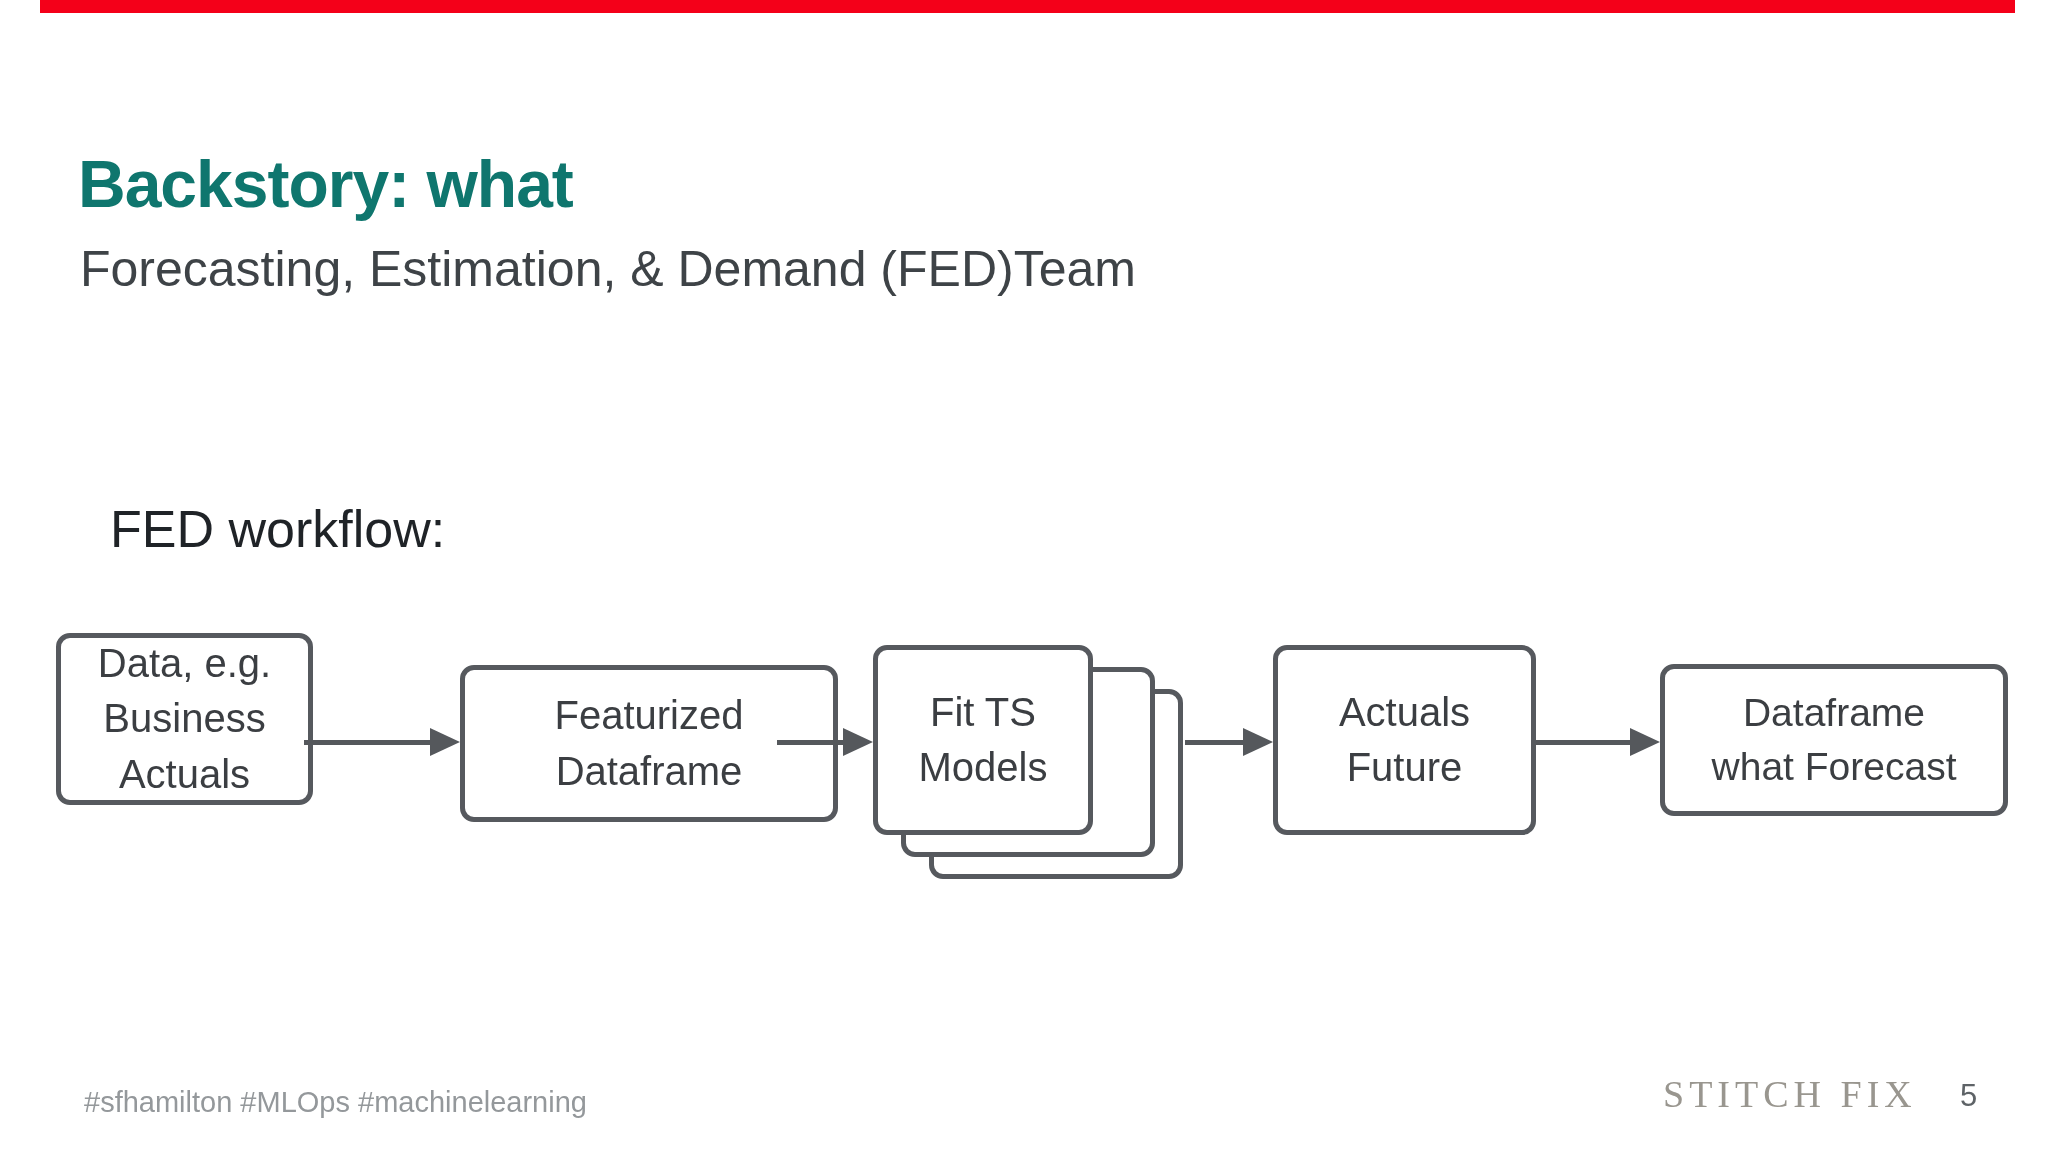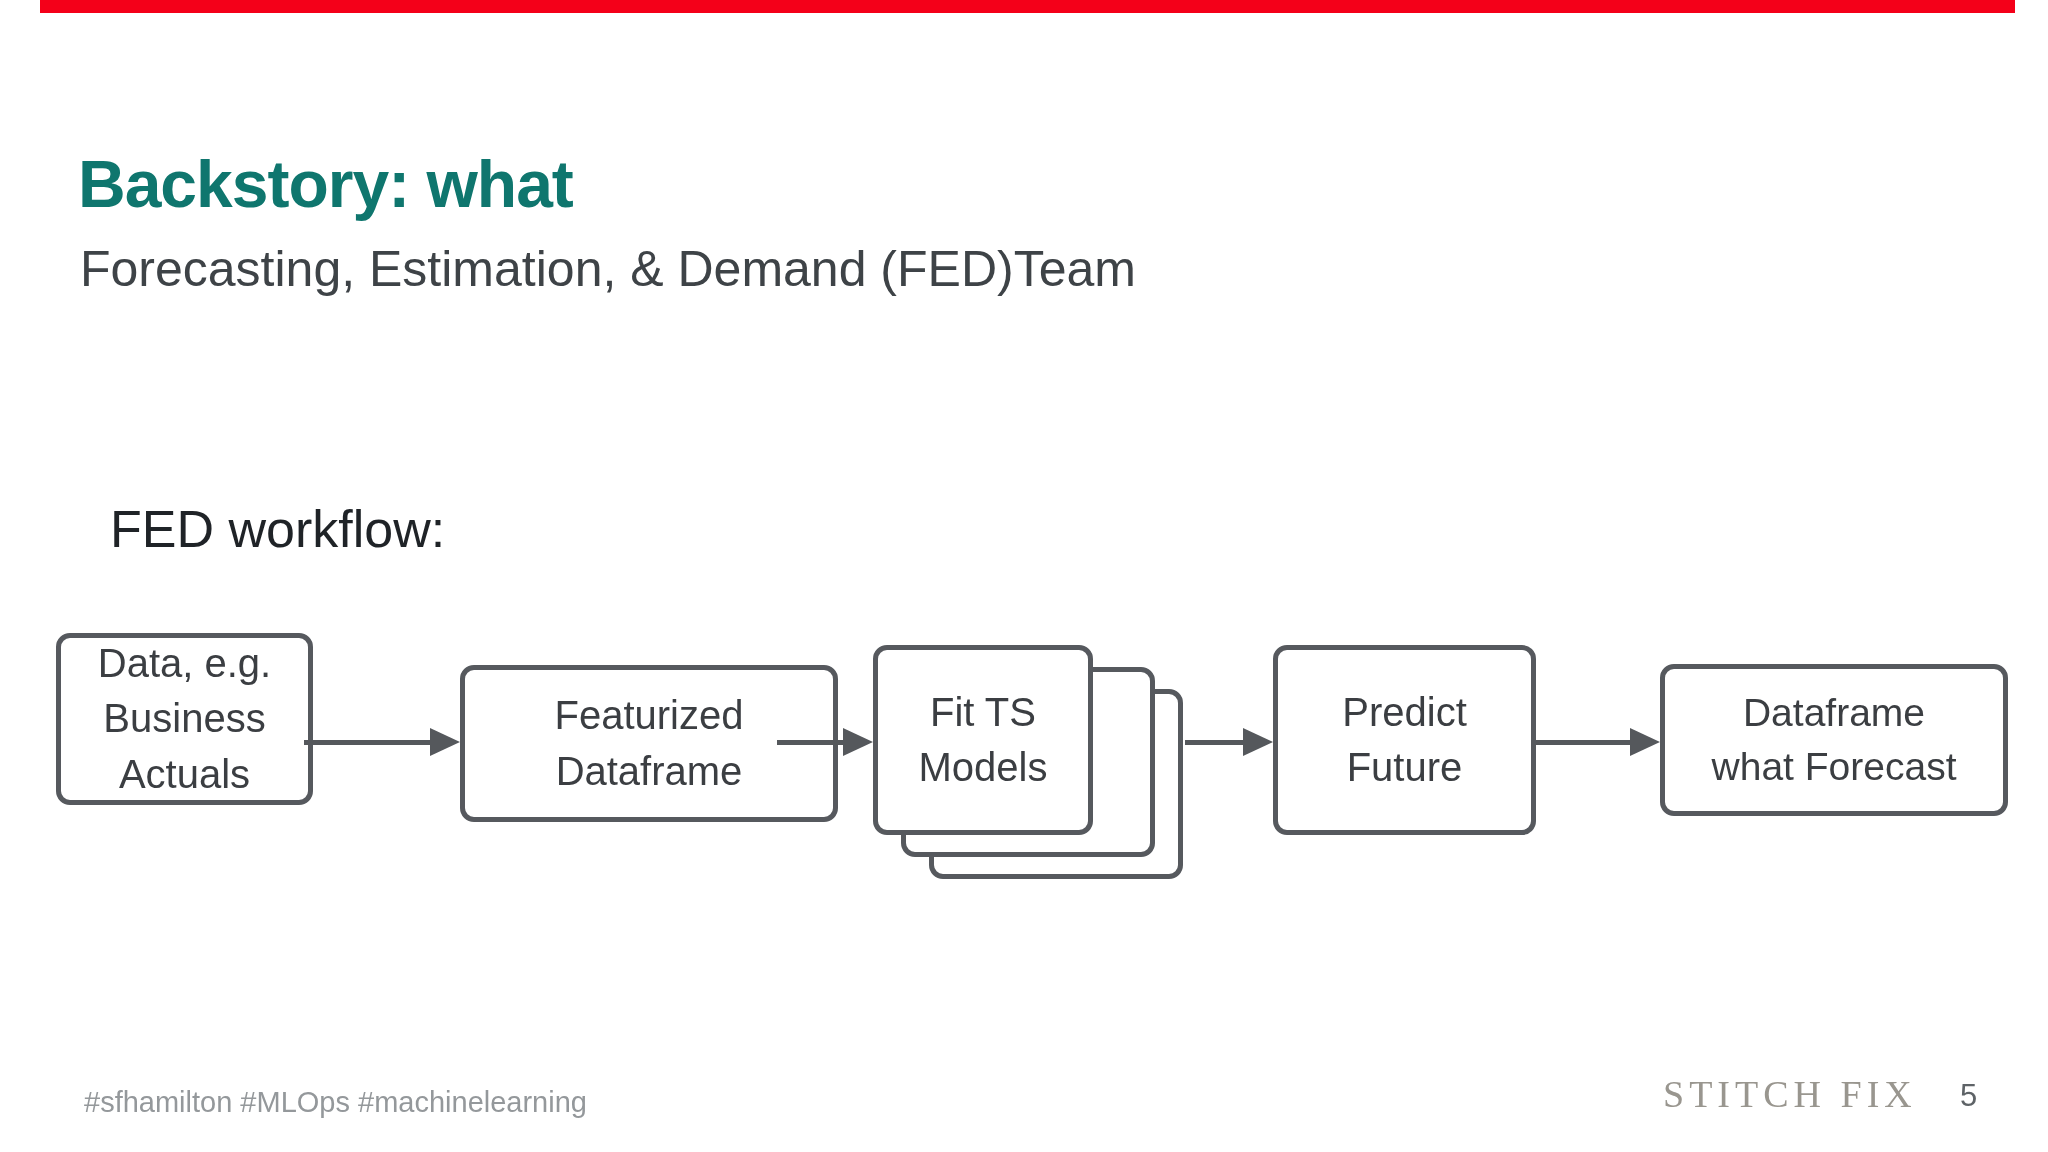--- a/index.html
+++ b/index.html
@@ -129,21 +129,21 @@
       <span class="lbl" style="width:190px;">Fit TS Models</span>
     </div>
   </div>
 
   <div class="arrow" style="left:1185px;top:728px;width:88px;">
     <div class="arrow-line" style="width:62px;"></div>
     <div class="arrow-head"></div>
   </div>
 
   <div class="node" style="left:1273px;top:645px;width:263px;height:190px;">
-    <span class="lbl" style="width:200px;">Predict Future</span>
+    <span class="lbl" style="width:200px;">Actuals Future</span>
   </div>
 
   <div class="arrow" style="left:1536px;top:728px;width:124px;">
     <div class="arrow-line" style="width:98px;"></div>
     <div class="arrow-head"></div>
   </div>
 
   <div class="node" style="left:1660px;top:664px;width:348px;height:152px;font-size:39px;">
     <span class="lbl" style="width:272px;">Dataframe what Forecast</span>
   </div>

